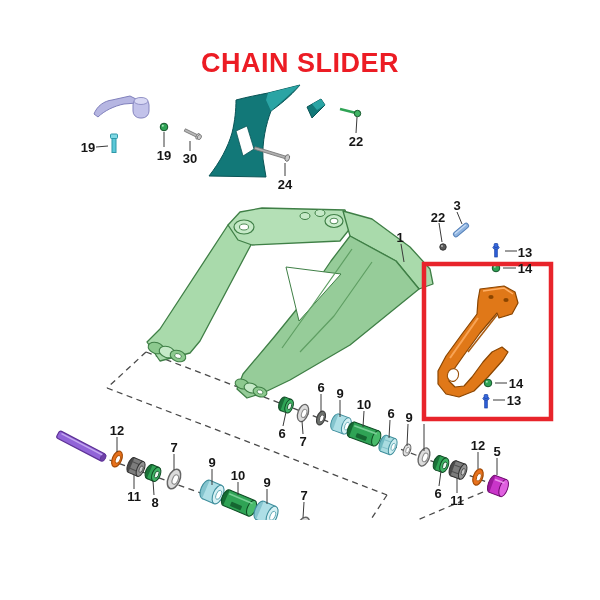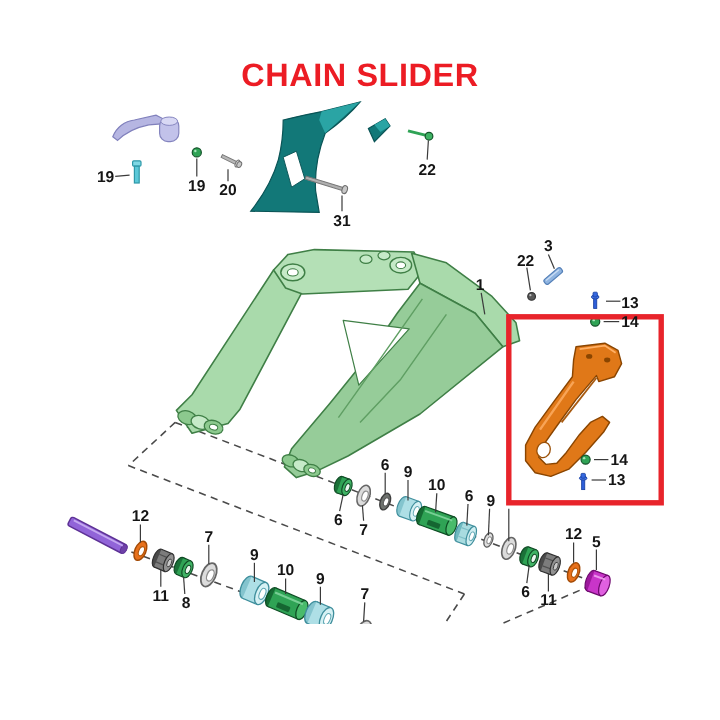--- a/index.html
+++ b/index.html
@@ -268,22 +268,22 @@
     <line class="ldr" x1="267" y1="489" x2="267" y2="504"></line>
     <line class="ldr" x1="304" y1="502" x2="303" y2="518"></line>
     <line class="ldr" x1="319" y1="559" x2="320" y2="545"></line>
   </g>
 </svg>
 
 <div class="title">CHAIN SLIDER</div>
 
 <span class="callout" style="left:88px;top:147px">19</span>
 <span class="callout" style="left:164px;top:155px">19</span>
-<span class="callout" style="left:190px;top:158px">20</span>
-<span class="callout" style="left:285px;top:184px">31</span>
+<span class="callout" style="left:190px;top:158px">30</span>
+<span class="callout" style="left:285px;top:184px">24</span>
 <span class="callout" style="left:356px;top:141px">22</span>
 <span class="callout" style="left:438px;top:217px">22</span>
 <span class="callout" style="left:457px;top:205px">3</span>
 <span class="callout" style="left:400px;top:237px">1</span>
 <span class="callout" style="left:525px;top:252px">13</span>
 <span class="callout" style="left:525px;top:268px">14</span>
 <span class="callout" style="left:516px;top:383px">14</span>
 <span class="callout" style="left:514px;top:400px">13</span>
 <span class="callout" style="left:282px;top:433px">6</span>
 <span class="callout" style="left:303px;top:441px">7</span>

